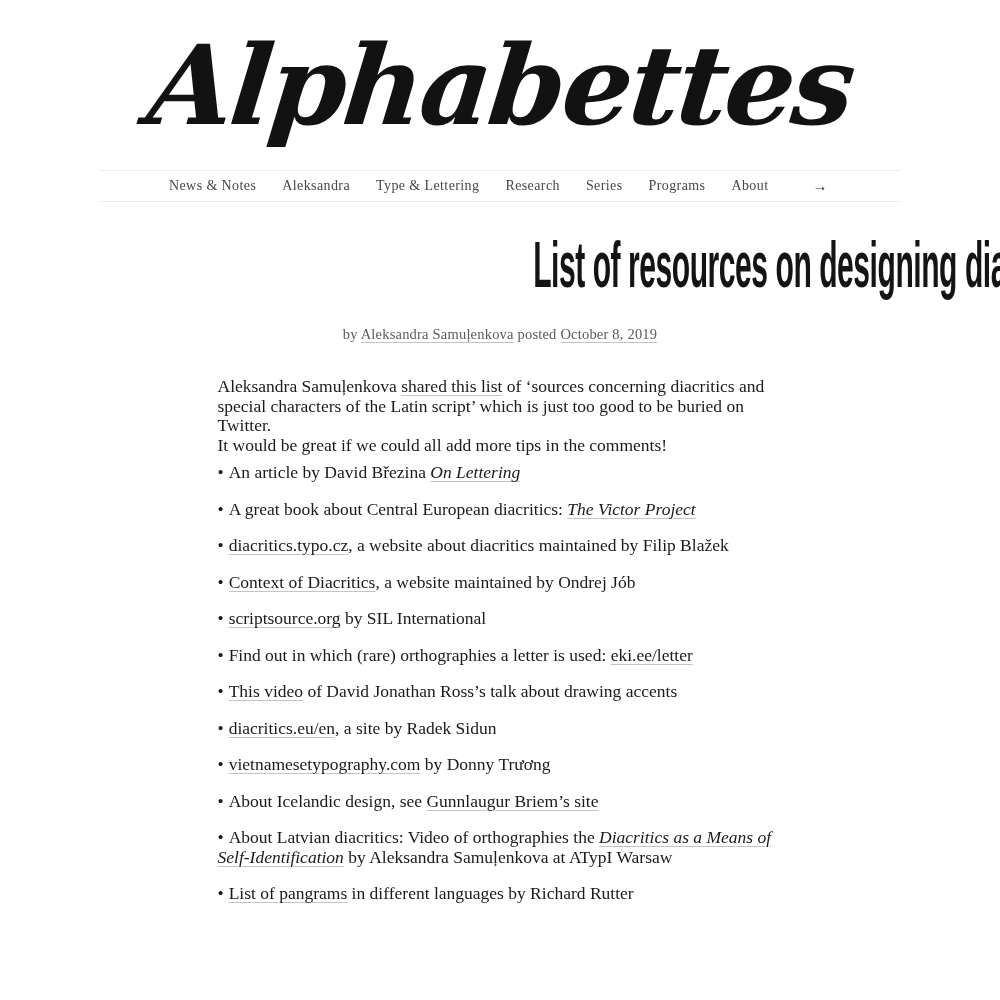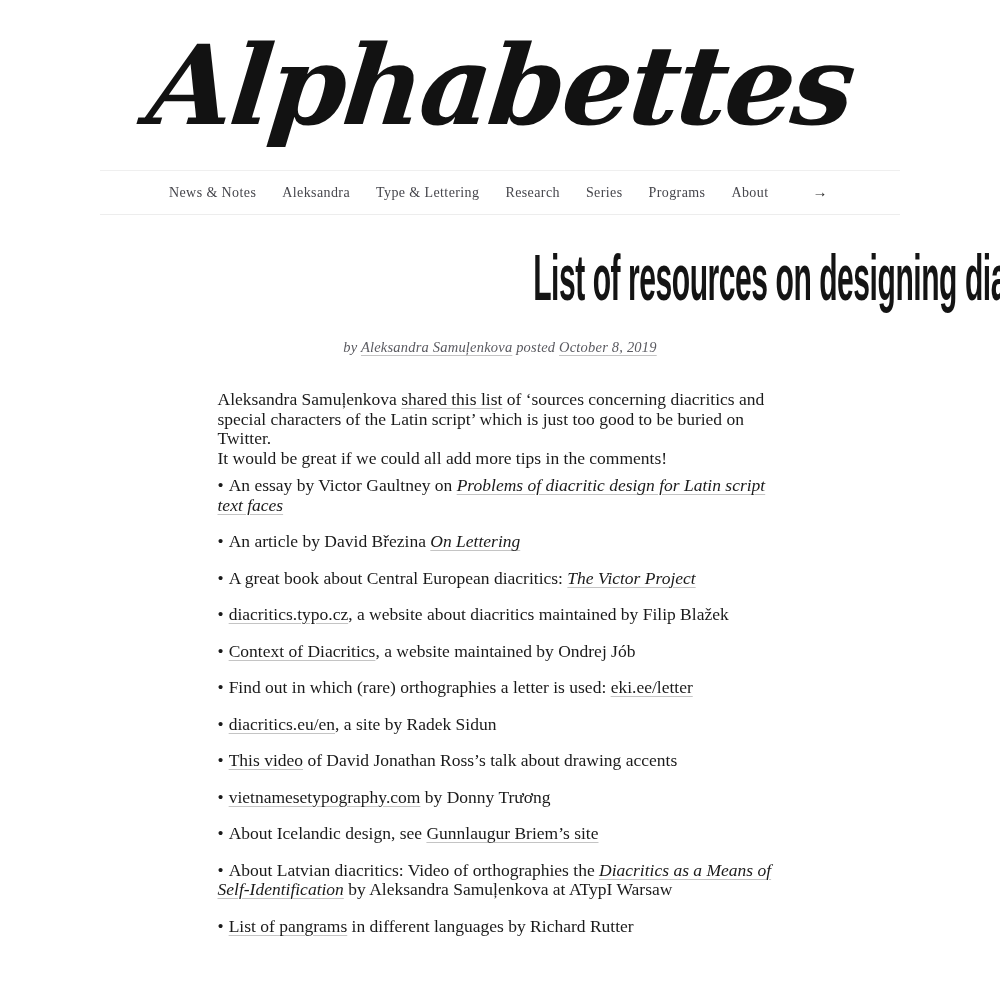--- a/index.html
+++ b/index.html
@@ -19,21 +19,21 @@
     font-style:italic; font-weight:bold;
     font-size:110px; letter-spacing:-3px;
     color:#121212; transform:skewX(-6deg);
     cursor:pointer; white-space:nowrap;
   }
 
   
   nav {
     border-top:1px solid #efefef;
     border-bottom:1px solid #ededed;
-    height:45px;
+    height:32px;
     display:flex; align-items:center;
     padding:0 72px 0 69px;
     font-size:14px; color:#46464c;
     letter-spacing:0.4px;
   }
   nav .nav-item { margin-right:26px; cursor:pointer; white-space:nowrap; }
   nav .nav-arrow { margin-left:auto; cursor:pointer; font-size:15px; color:#2b2b2b; }
 
   
   .article { width:565px; margin:0 auto; }
@@ -43,21 +43,21 @@
   }
   .title {
     display:inline-block;
     font-family:"Liberation Sans", sans-serif;
     font-weight:bold; font-size:64px; letter-spacing:-1px;
     color:#141414;
     transform:scaleX(0.47); transform-origin:center;
   }
   .byline {
     margin-top:22px; text-align:center;
-    font-style:italic; font-size:14.5px; color:#5a5a60;
+    font-size:14.5px; color:#5a5a60;
     letter-spacing:0.2px;
   }
   .byline a { color:inherit; }
 
   a {
     color:inherit;
     text-decoration:underline;
     text-decoration-color:#c4c4c4;
     text-decoration-thickness:1px;
     text-underline-offset:3px;
@@ -99,28 +99,28 @@
   <div class="article">
     <div class="title-wrap">
       <h1 class="title">List of resources on designing diacritics</h1>
     </div>
 
     <div class="byline"><span>by </span><a>Aleksandra Samuļenkova</a><span> posted </span><a>October 8, 2019</a></div>
 
     <p class="intro"><span>Aleksandra Samuļenkova </span><a>shared this list</a><span> of ‘sources concerning diacritics and special characters of the Latin script’ which is just too good to be buried on Twitter.</span><br><span>It would be great if we could all add more tips in the comments!</span></p>
 
     <div class="bullets">
-        <p><span class="bullet-glyph">•</span><span>An essay by Victor Gaultney on </span><a class="i">Problems of diacritic design for Latin script text faces</a></p>
         <p><span class="bullet-glyph">•</span><span>An article by David Březina </span><a class="i">On Lettering</a></p>
         <p><span class="bullet-glyph">•</span><span>A great book about Central European diacritics: </span><a class="i">The Victor Project</a></p>
         <p><span class="bullet-glyph">•</span><a>diacritics.typo.cz</a><span>, a website about diacritics maintained by Filip Blažek</span></p>
         <p><span class="bullet-glyph">•</span><a>Context of Diacritics</a><span>, a website maintained by Ondrej Jób</span></p>
+        <p><span class="bullet-glyph">•</span><a>scriptsource.org</a><span> by SIL International</span></p>
         <p><span class="bullet-glyph">•</span><span>Find out in which (rare) orthographies a letter is used: </span><a>eki.ee/letter</a></p>
+        <p><span class="bullet-glyph">•</span><a>This video</a><span> of David Jonathan Ross’s talk about drawing accents</span></p>
         <p><span class="bullet-glyph">•</span><a>diacritics.eu/en</a><span>, a site by Radek Sidun</span></p>
-        <p><span class="bullet-glyph">•</span><a>This video</a><span> of David Jonathan Ross’s talk about drawing accents</span></p>
         <p><span class="bullet-glyph">•</span><a>vietnamesetypography.com</a><span> by Donny Trương</span></p>
         <p><span class="bullet-glyph">•</span><span>About Icelandic design, see </span><a>Gunnlaugur Briem’s site</a></p>
         <p><span class="bullet-glyph">•</span><span>About Latvian diacritics: Video of orthographies the </span><a class="i">Diacritics as a Means of Self-Identification</a><span> by Aleksandra Samuļenkova at ATypI Warsaw</span></p>
         <p><span class="bullet-glyph">•</span><a>List of pangrams</a><span> in different languages by Richard Rutter</span></p>
       </div>
   </div>
 
 </div>
 
 </body></html>

